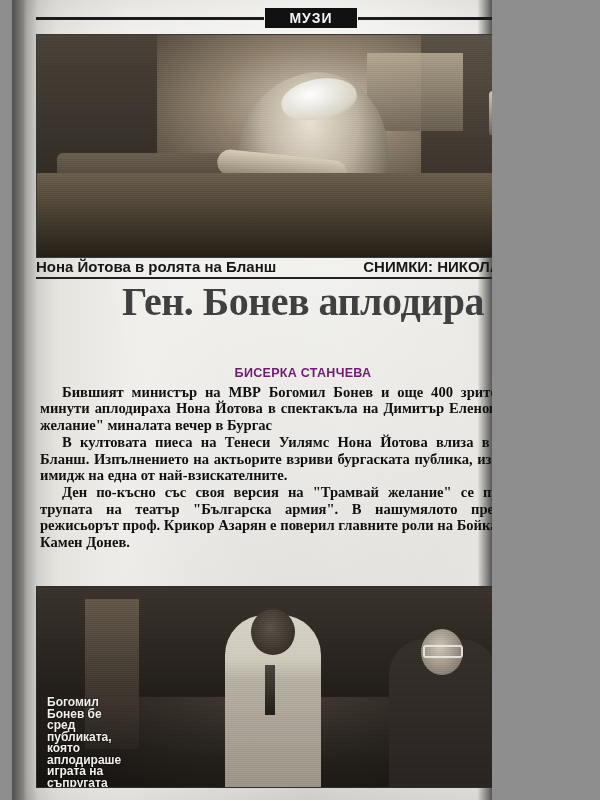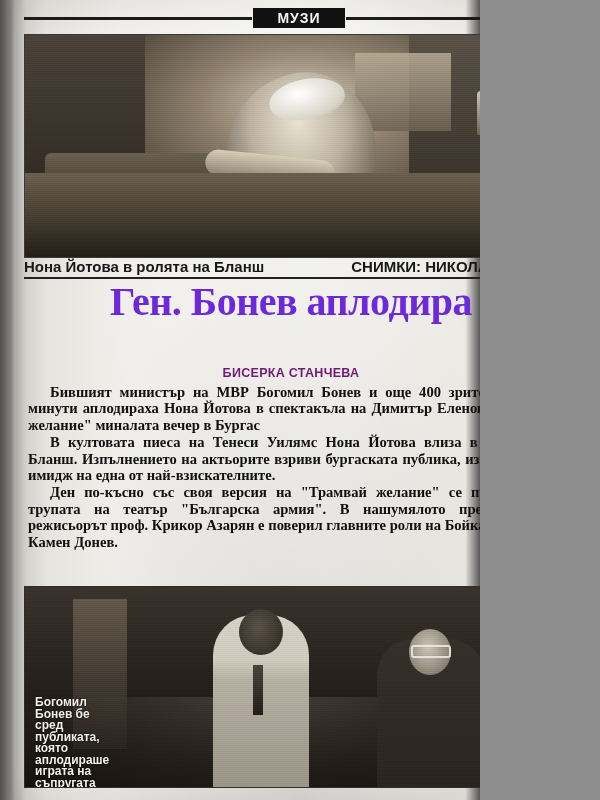--- a/index.html
+++ b/index.html
@@ -7,20 +7,21 @@
     padding: 0;
     background: #8e8e8e;
   }
   .page {
     position: relative;
     width: 480px;
     height: 800px;
     background: #b9b7b2;
     overflow: hidden;
     font-family: "Liberation Serif", serif;
+    margin-left: 12px;
   }
   
   .paper {
     position: absolute;
     left: 12px;
     top: 0px;
     width: 576px;
     height: 800px;
     background:
       linear-gradient(90deg, #cfcdc8 0%, #e6e4df 6%, #efeeea 18%, #f2f1ed 55%, #e9e7e2 82%, #cbc9c4 97%, #a9a7a2 100%);
@@ -176,21 +177,21 @@
 
   
   .headline {
     position: absolute;
     left: 24px;
     top: 282px;
     width: 534px;
     text-align: center;
     font-family: "Liberation Serif", serif;
     font-weight: bold;
-    color: #6d28d9;
+    color: #404040;
     font-size: 40px;
     line-height: 40px;
     letter-spacing: -0.5px;
   }
   .headline .l2 { display: block; }
 
   .byline {
     position: absolute;
     left: 24px;
     top: 366px;

